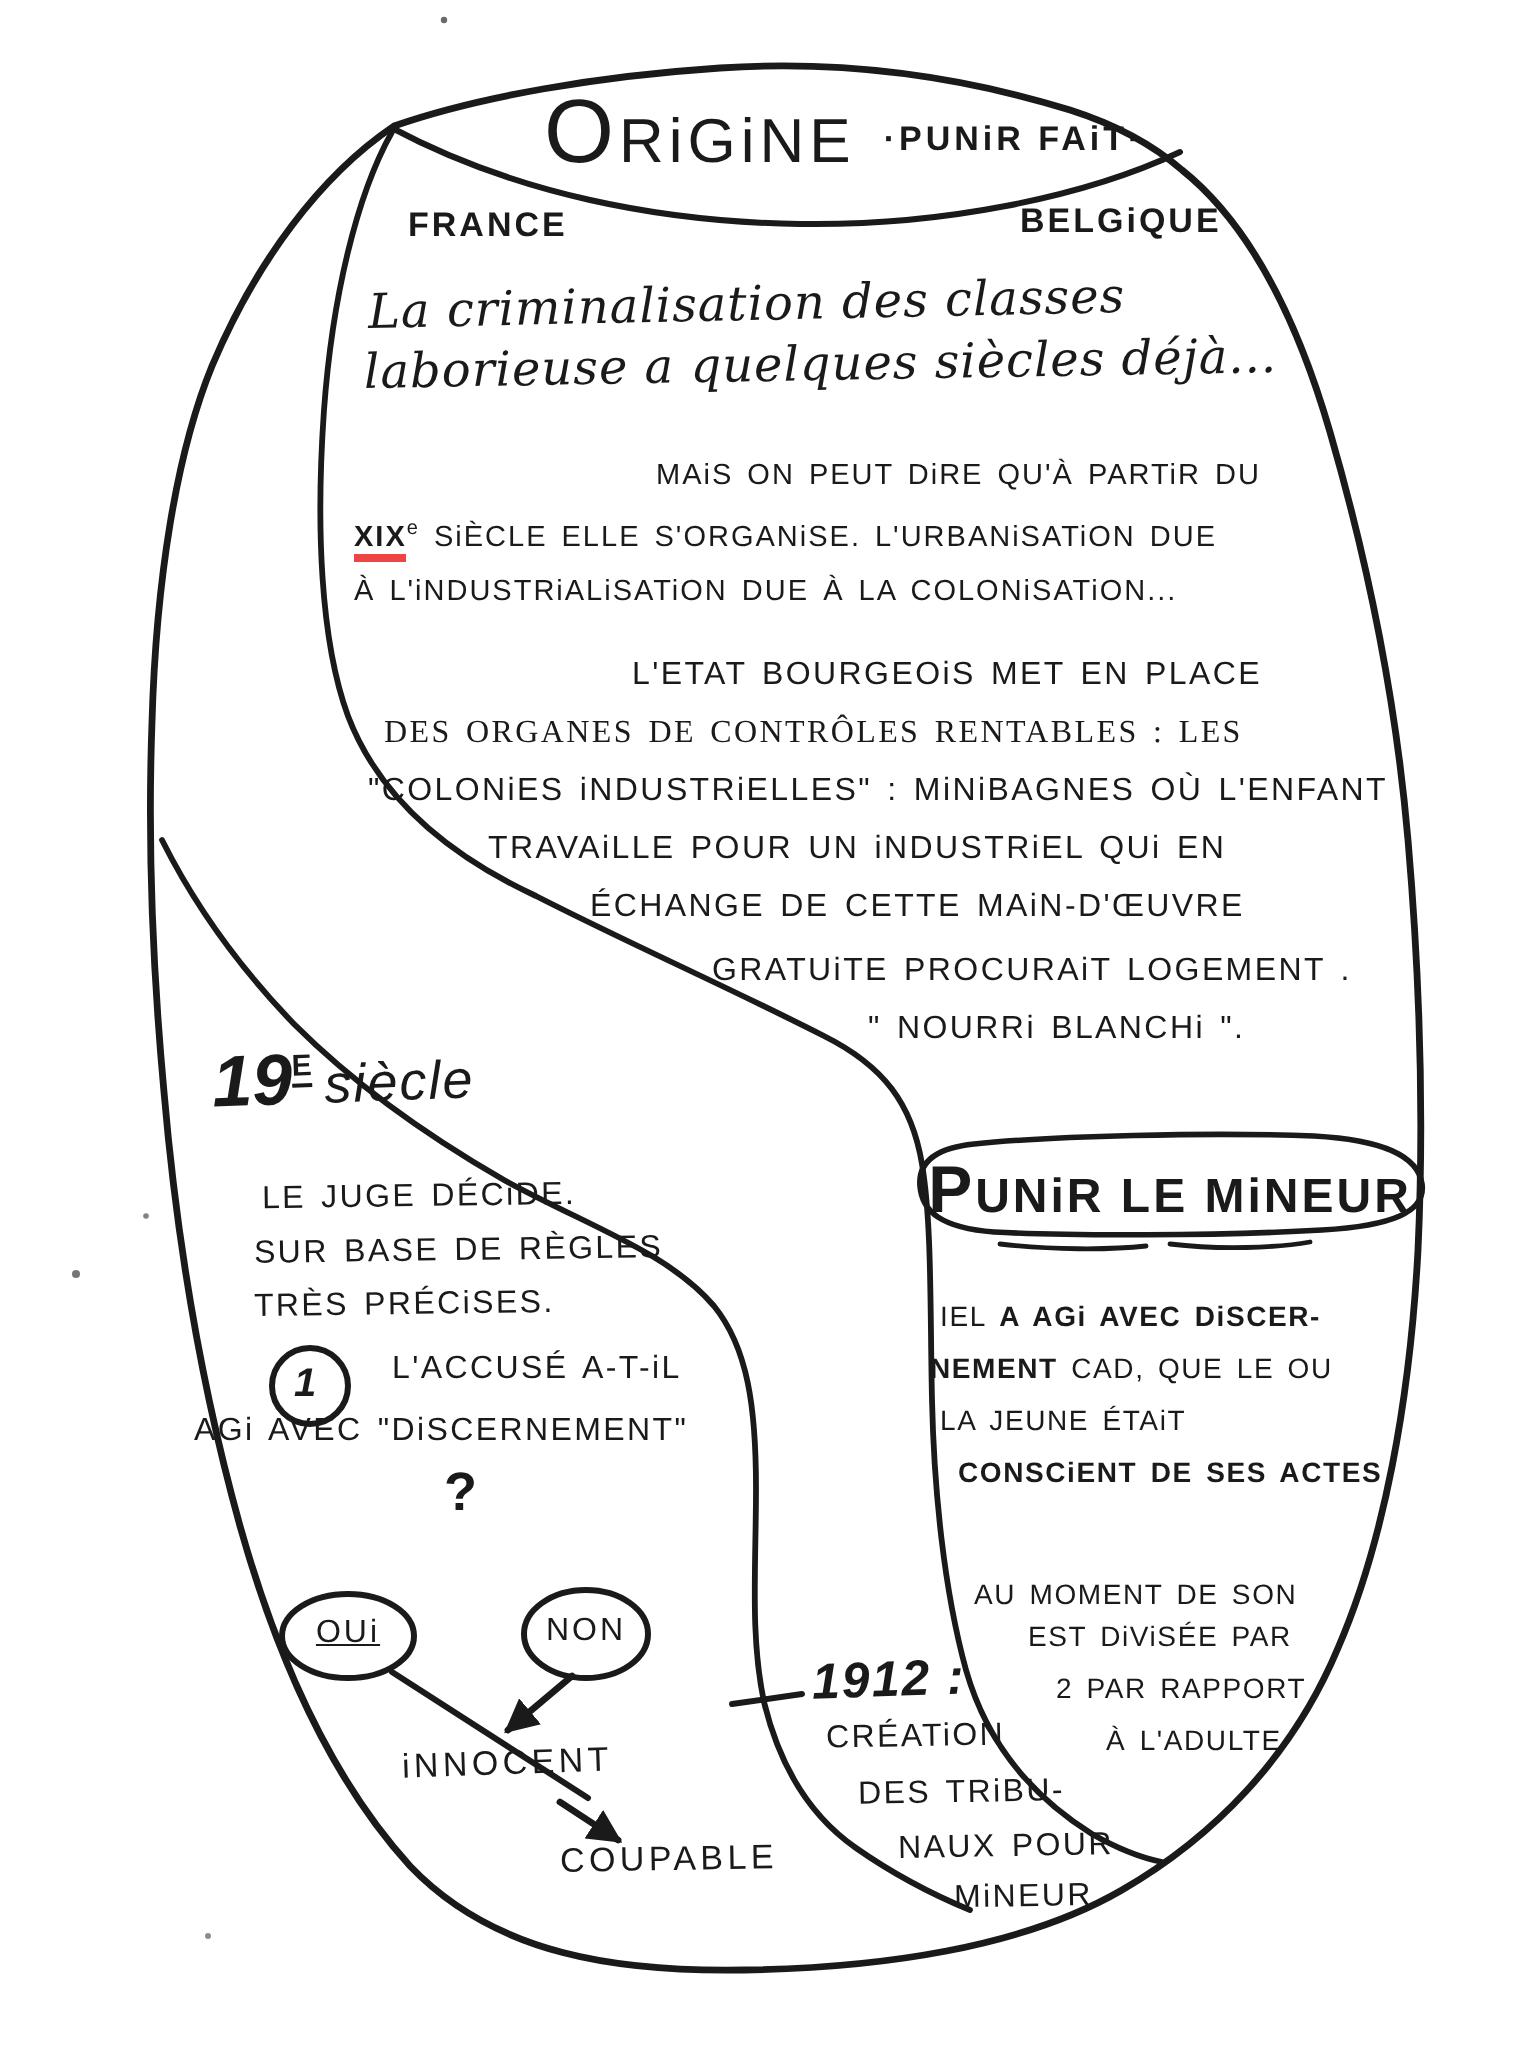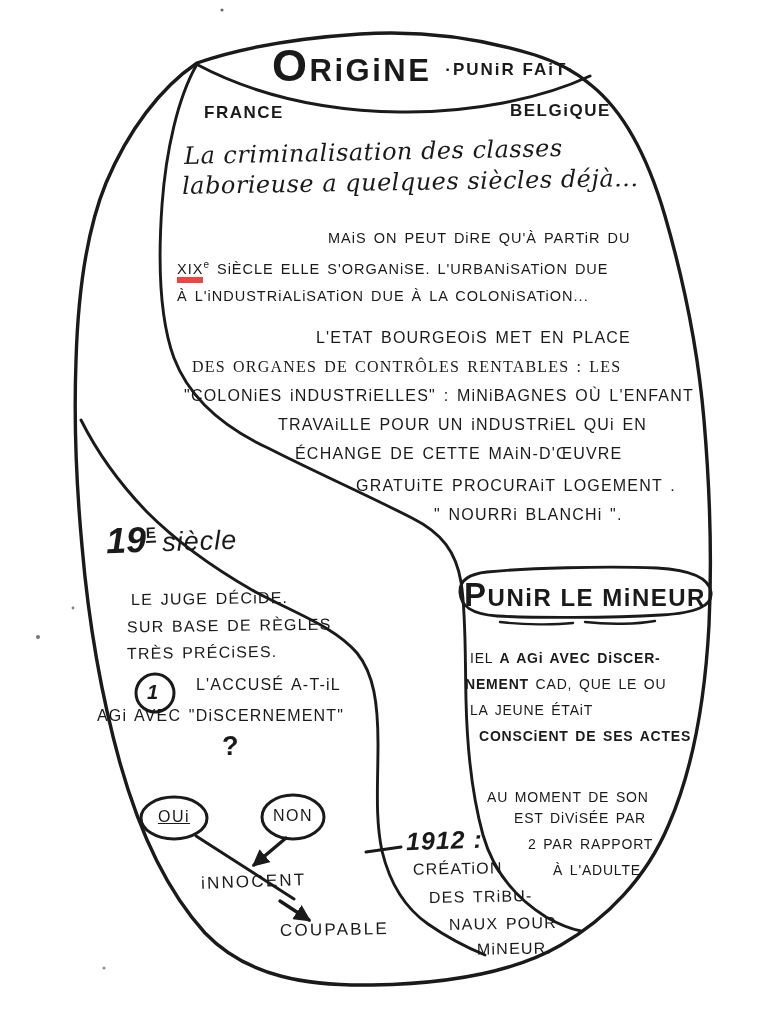--- a/index.html
+++ b/index.html
@@ -3,27 +3,27 @@
 <meta charset="utf-8">
 <style>
   html,body{margin:0;padding:0;background:#e8e8e8;}
   #canvas{position:relative;width:770px;height:1024px;background:#ffffff;overflow:hidden;
           font-family:"Liberation Sans",sans-serif;color:#1a1a1a;}
   #sketch{position:absolute;left:0;top:0;z-index:1;}
   .txt{position:absolute;z-index:2;white-space:nowrap;}
   .caps{font-size:16px;letter-spacing:1.2px;word-spacing:2px;}
   .caps-sm{font-size:14.5px;letter-spacing:1px;word-spacing:2px;}
   .cursive{font-family:"DejaVu Serif",serif;font-style:italic;font-size:24px;letter-spacing:.5px;}
-  .org-main{display:inline-block;font-weight:bold;font-size:31px;letter-spacing:2.5px;}
+  .org-main{display:inline-block;font-weight:normal;font-size:31px;letter-spacing:2.5px;}
   .org-main::first-letter{font-size:45px;}
   .org-sub{display:inline-block;font-weight:bold;font-size:17px;letter-spacing:2px;margin-left:14px;vertical-align:6px;}
   .country{font-size:17px;font-weight:bold;letter-spacing:1.5px;}
   .b{font-weight:bold;}
   .sup{font-size:10px;vertical-align:super;}
-  .xix{font-weight:normal;border-bottom:6px solid #ef4444;}
+  .xix{font-weight:bold;border-bottom:4px solid #ef4444;}
   .era-num{font-size:36px;font-weight:bold;font-style:italic;}
   .era-sup{font-size:15px;vertical-align:14px;border-bottom:2px solid #1a1a1a;font-weight:bold;}
   .era-word{font-size:27px;font-style:italic;margin-left:6px;letter-spacing:1px;}
   .punir-title{font-size:24px;font-weight:bold;letter-spacing:1.5px;}
   .punir-title::first-letter{font-size:33px;}
   .punir-line{font-size:14px;letter-spacing:.8px;word-spacing:2px;line-height:26px;}
   .year{font-size:25px;font-weight:bold;font-style:italic;letter-spacing:1px;}
   .lbl-flow{font-size:17px;letter-spacing:2.2px;}
   .qmark{font-size:27px;font-weight:bold;}
   .oval-lbl{font-size:16px;letter-spacing:1.5px;}
@@ -115,21 +115,21 @@
   <div class="txt cursive" style="left:184px;top:138px;transform:rotate(-1.2deg);">La criminalisation des classes</div>
   <div class="txt cursive" style="left:182px;top:168px;transform:rotate(-1deg);">laborieuse a quelques siècles déjà...</div>
 
   <div class="txt caps-sm" style="left:328px;top:230px;">MAiS ON PEUT DiRE QU'À PARTiR DU</div>
   <div class="txt caps-sm" style="left:177px;top:259px;"><span class="xix">XIX</span><span class="sup">e</span><span> SiÈCLE ELLE S'ORGANiSE. L'URBANiSATiON DUE</span></div>
   <div class="txt caps-sm" style="left:177px;top:288px;">À L'iNDUSTRiALiSATiON DUE À LA COLONiSATiON...</div>
 
   <div class="txt caps" style="left:316px;top:329px;">L'ETAT BOURGEOiS MET EN PLACE</div>
   <div class="txt caps" style="left:192px;top:358px;font-family:Liberation Serif, serif;">DES ORGANES DE CONTRÔLES RENTABLES : LES</div>
   <div class="txt caps" style="left:184px;top:387px;">"COLONiES iNDUSTRiELLES" : MiNiBAGNES OÙ L'ENFANT</div>
-  <div class="txt caps" style="left:244px;top:416px;margin-left:34px;">TRAVAiLLE POUR UN iNDUSTRiEL QUi EN</div>
+  <div class="txt caps" style="left:244px;top:416px;">TRAVAiLLE POUR UN iNDUSTRiEL QUi EN</div>
   <div class="txt caps" style="left:295px;top:445px;">ÉCHANGE DE CETTE MAiN-D'ŒUVRE</div>
   <div class="txt caps" style="left:356px;top:477px;">GRATUiTE PROCURAiT LOGEMENT .</div>
   <div class="txt caps" style="left:434px;top:506px;">" NOURRi BLANCHi ".</div>
 
   <div class="txt" style="left:106px;top:518px;transform:rotate(-2deg);"><span class="era-num">19</span><span class="era-sup">E</span><span class="era-word">siècle</span></div>
   <div class="txt caps" style="left:131px;top:590px;transform:rotate(-.8deg);">LE JUGE DÉCiDE.</div>
   <div class="txt caps" style="left:127px;top:617px;transform:rotate(-.8deg);">SUR BASE DE RÈGLES</div>
   <div class="txt caps" style="left:127px;top:644px;transform:rotate(-.8deg);">TRÈS PRÉCiSES.</div>
 
   <div class="txt" style="left:147px;top:681px;font-size:20px;font-weight:bold;font-style:italic;">1</div>

